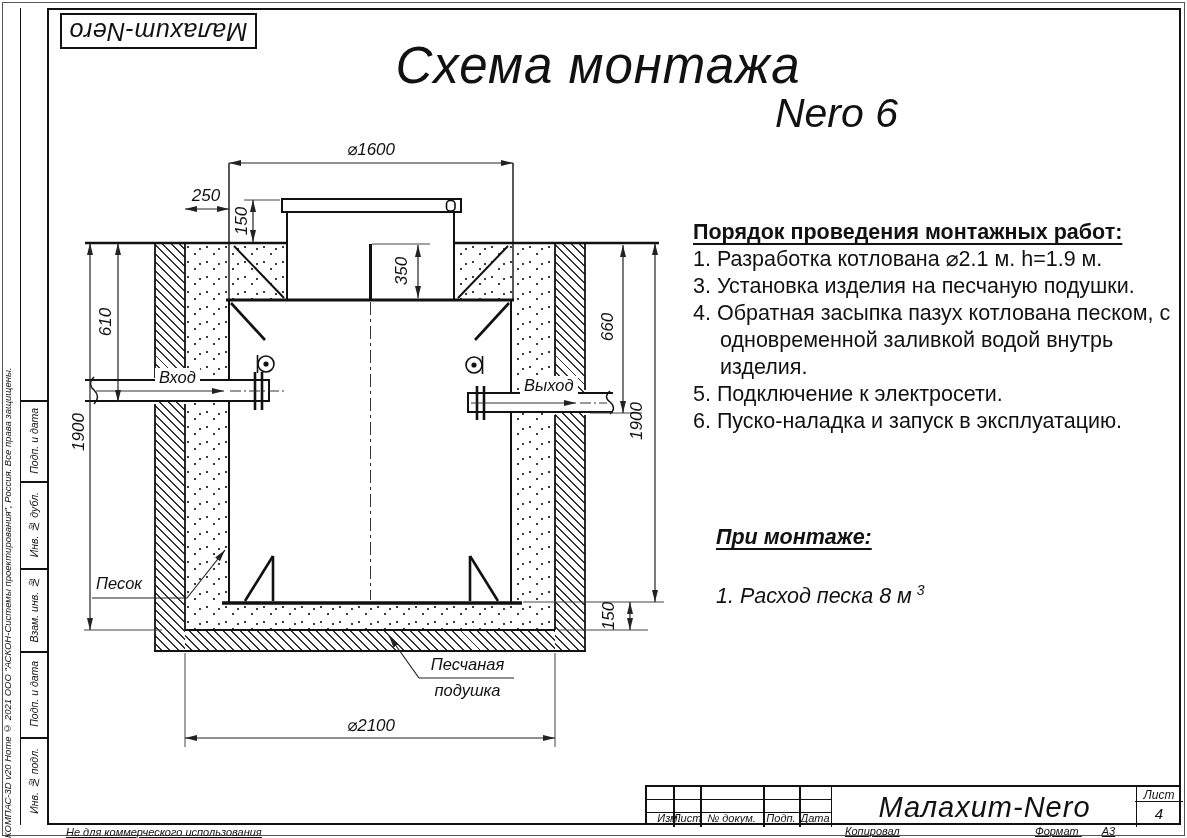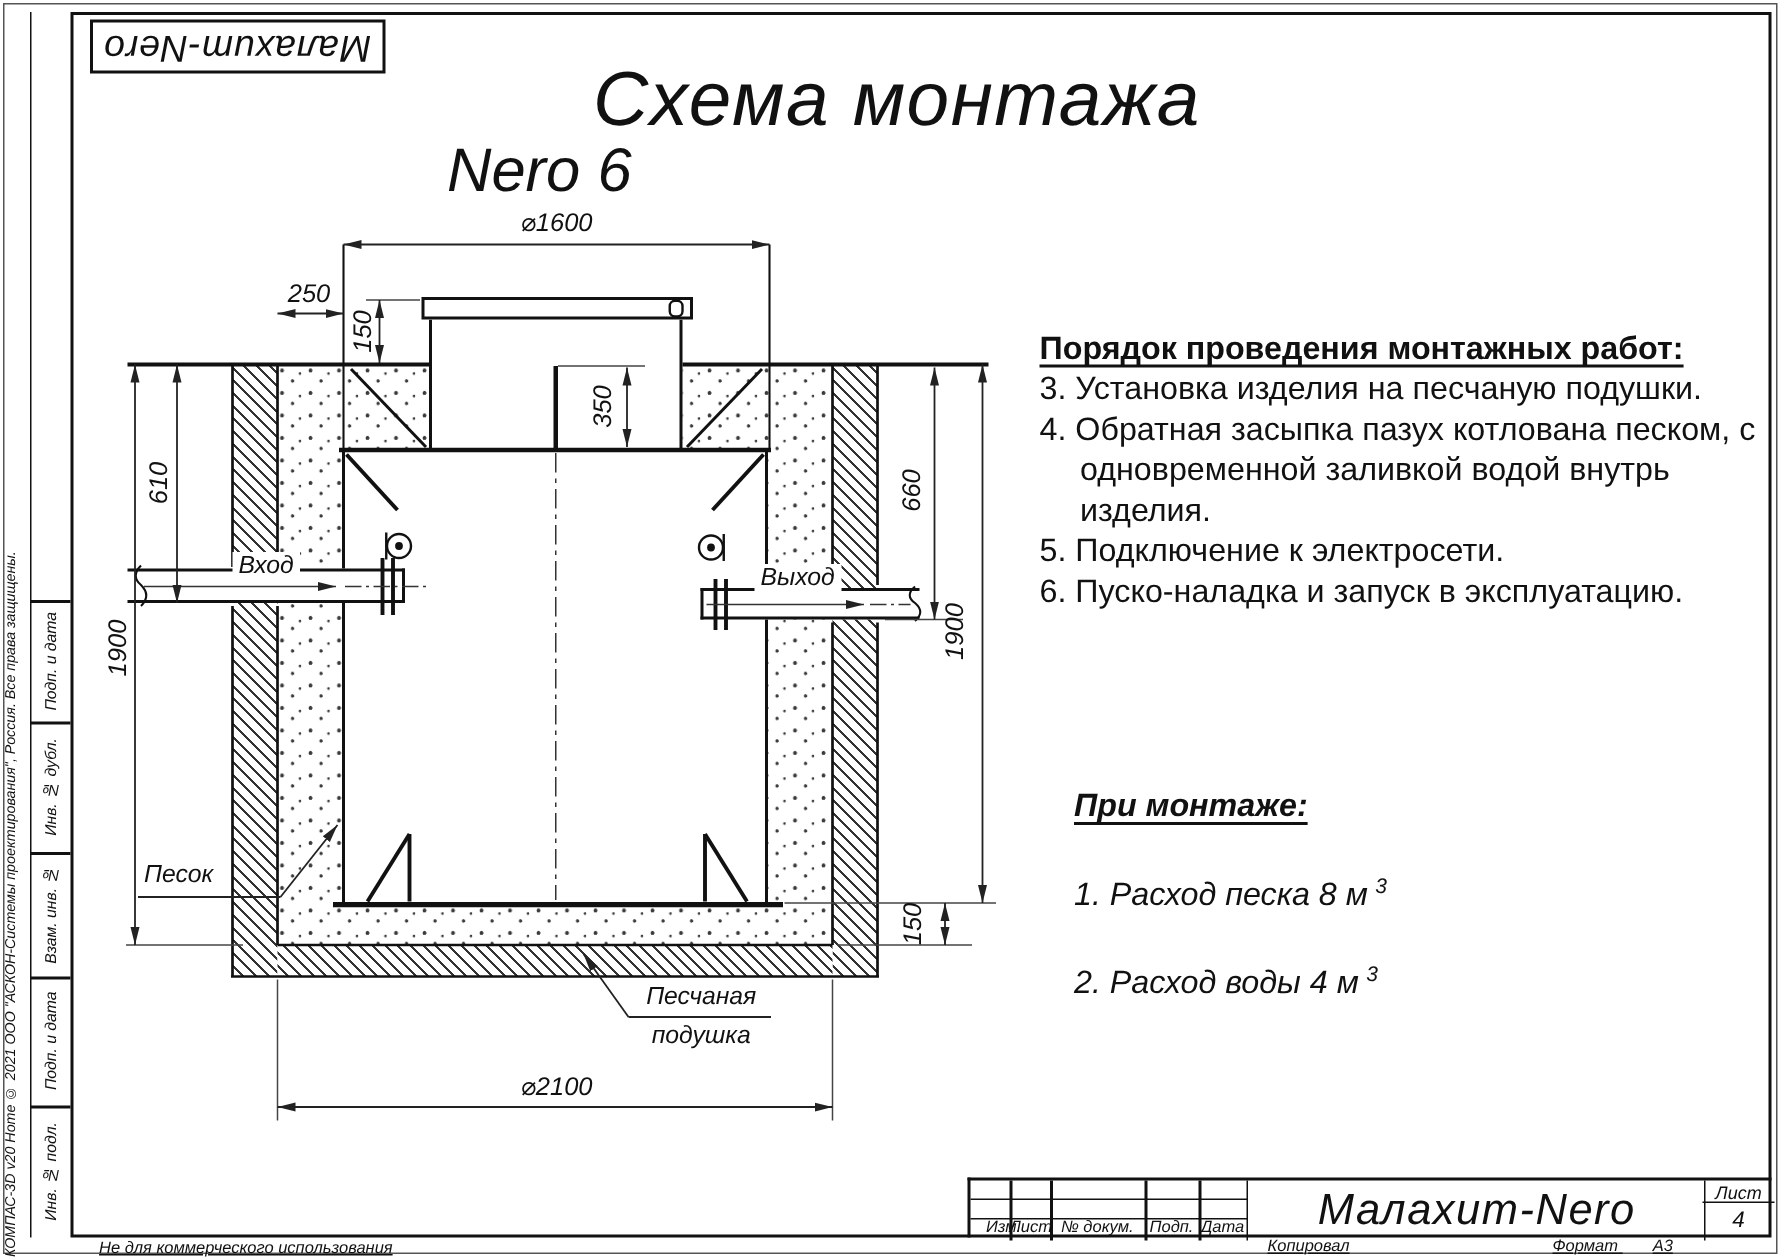--- a/index.html
+++ b/index.html
@@ -10,21 +10,21 @@
   
   .outer-border{left:2px;top:2px;width:1183px;height:834px;border:1px solid #555;}
   .frame{left:47px;top:8px;width:1134px;height:817px;border:2px solid #111;}
   .hline{background:#111;}
   
   .logo-box{left:60px;top:13px;width:197px;height:36px;border:2px solid #111;
             display:flex;align-items:center;justify-content:center;}
   .logo-box span{transform:rotate(180deg);font-size:25px;font-style:italic;white-space:nowrap;letter-spacing:.5px;}
   
   .title1{left:298px;top:36px;width:600px;text-align:center;font-size:51px;font-style:italic;letter-spacing:1px;}
-  .title2{left:298px;top:90px;width:600px;text-align:left;font-size:41px;font-style:italic;}
+  .title2{left:298px;top:90px;width:600px;text-align:right;font-size:41px;font-style:italic;}
   
   .instr{left:693px;top:219px;width:482px;font-size:21.5px;line-height:27px;}
   .instr .head{font-weight:bold;text-decoration:underline;text-underline-offset:4px;}
   .instr .item{padding-left:27px;text-indent:-27px;}
   .mont{left:716px;top:524px;width:420px;font-size:21.5px;line-height:27px;font-style:italic;}
   .mont .head{font-weight:bold;text-decoration:underline;text-underline-offset:4px;margin-bottom:6px;}
   .mont .item{margin-top:26px;}
   .mont sup{font-size:14px;margin-left:5px;}
   
   .stipple{left:185px;top:243px;width:370px;height:387px;background-color:#fff;
@@ -98,29 +98,29 @@
     </div>
 
   <div class="abs logo-box">
     <span>Малахит-Nero</span>
   </div>
   <div class="abs title1">Схема монтажа</div>
   <div class="abs title2">Nero 6</div>
 
   <div class="abs instr">
     <div class="head">Порядок проведения монтажных работ:</div>
+    <div class="item">1. Разработка котлована ⌀2.1 м. h=1.9 м.</div>
     <div class="item">3. Установка изделия на песчаную подушки.</div>
     <div class="item">4. Обратная засыпка пазух котлована песком, с одновременной заливкой водой внутрь изделия.</div>
     <div class="item">5. Подключение к электросети.</div>
     <div class="item">6. Пуско-наладка и запуск в эксплуатацию.</div>
   </div>
   <div class="abs mont">
     <div class="head">При монтаже:</div>
     <div class="item"><span>1. Расход песка 8 м</span><sup>3</sup></div>
-    <div class="item"><span>2. Расход воды 4 м</span><sup>3</sup></div>
   </div>
 
   <div class="abs stipple"></div>
   <div class="abs hatch hatch-l"></div>
   <div class="abs hatch hatch-r"></div>
   <div class="abs hatch hatch-b"></div>
   <div class="abs tank"></div>
   <div class="abs neck"></div>
   <div class="abs lid"></div>
   <div class="abs pipe-in"></div>
@@ -234,21 +234,21 @@
   <div class="abs dim vdim" style="left:214px;top:211px;">150</div>
   <div class="abs dim vdim" style="left:374px;top:261px;">350</div>
   <div class="abs dim vdim" style="left:78px;top:312px;">610</div>
   <div class="abs dim vdim" style="left:51px;top:422px;">1900</div>
   <div class="abs dim vdim" style="left:580px;top:317px;">660</div>
   <div class="abs dim vdim" style="left:609px;top:411px;">1900</div>
   <div class="abs dim vdim" style="left:581px;top:606px;">150</div>
   <div class="abs dim" style="left:330px;top:715px;width:82px;">⌀2100</div>
 
   <div class="abs lbl wbg" style="left:155px;top:368px;">Вход</div>
-  <div class="abs lbl wbg" style="left:503px;top:376px;">Выход</div>
+  <div class="abs lbl wbg" style="left:520px;top:376px;">Выход</div>
   <div class="abs lbl" style="left:96px;top:574px;">Песок</div>
   <div class="abs lbl" style="left:420px;top:655px;width:95px;text-align:center;">Песчаная</div>
   <div class="abs lbl" style="left:420px;top:681px;width:95px;text-align:center;">подушка</div>
 
   <div class="abs tb">
     <div class="vl" style="left:26px;"></div>
     <div class="vl" style="left:53px;"></div>
     <div class="vl" style="left:116px;"></div>
     <div class="vl" style="left:152px;"></div>
     <div class="vl" style="left:183.5px;"></div>

